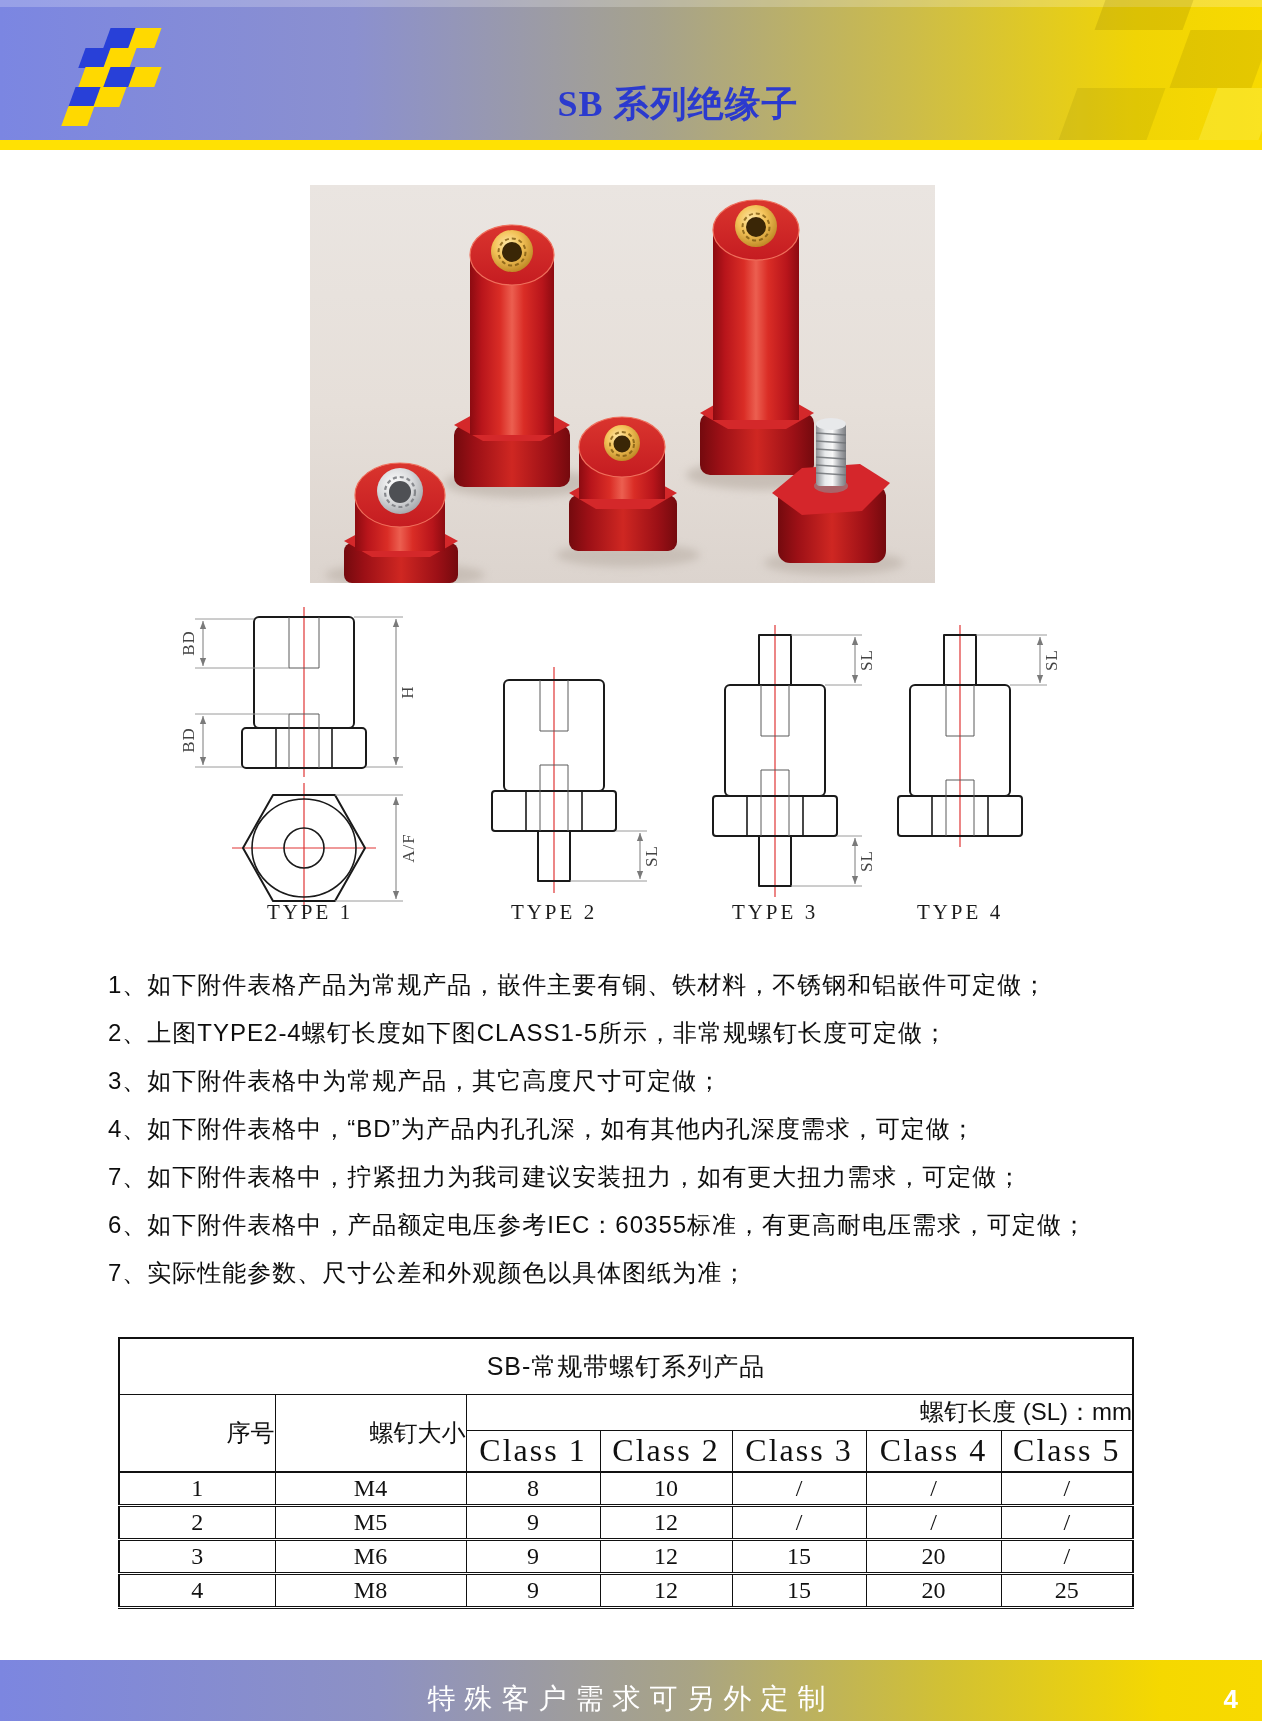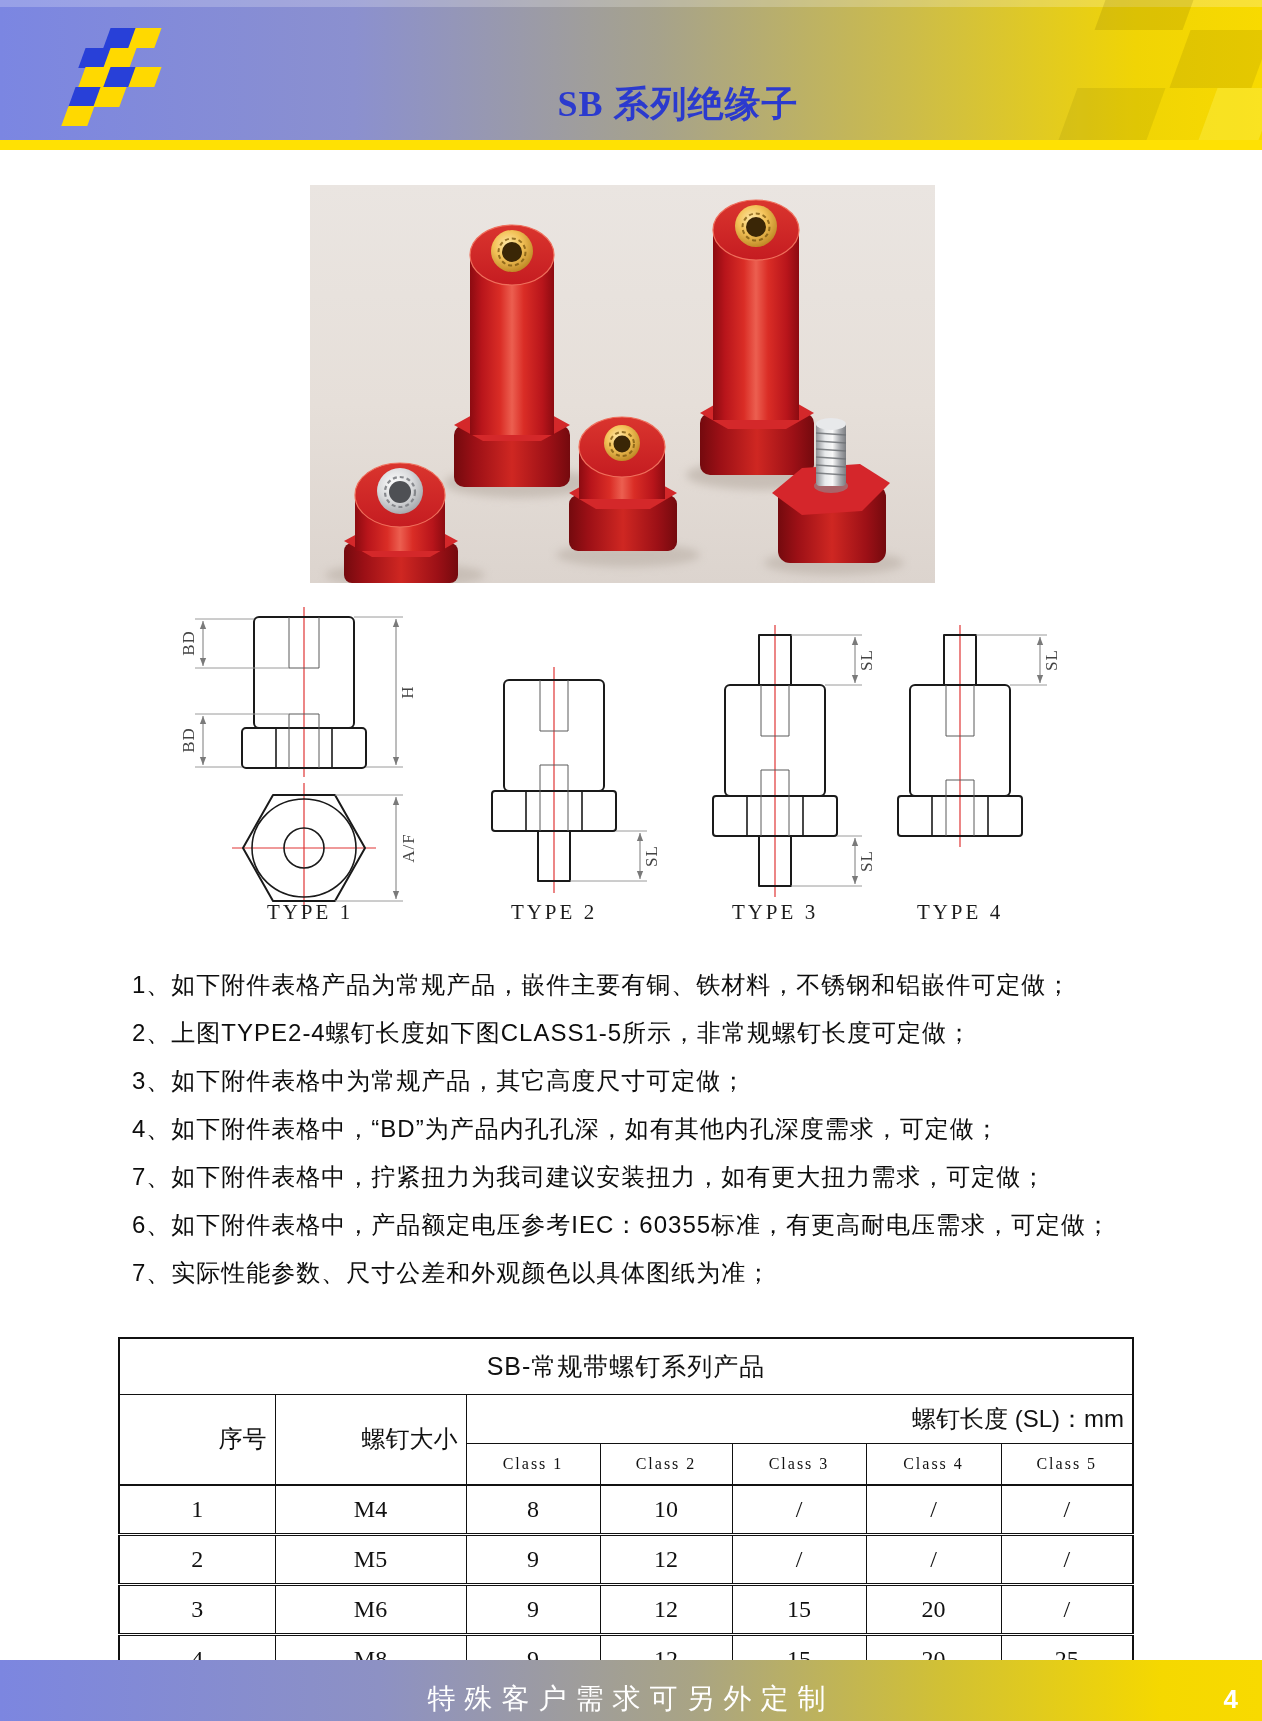--- a/index.html
+++ b/index.html
@@ -30,32 +30,32 @@
   .thin { fill:none; stroke:#5a5a5a; stroke-width:1; }
   .center { stroke:#e03434; stroke-width:1.2; fill:none; }
   .dim { stroke:#7a7a7a; stroke-width:1; fill:none; }
   .ext { stroke:#9a9a9a; stroke-width:1; fill:none; }
   .dimtext { fill:#444; font-size:17px; font-family:"Liberation Serif", serif;
              text-anchor:middle; dominant-baseline:middle; letter-spacing:1px; }
   .typetext { fill:#1c1c1c; font-size:21px; font-family:"Liberation Serif", serif;
               text-anchor:middle; letter-spacing:3px; }
 
   
-  .notes { position:absolute; left:132px; top:961px; width:1090px; }
+  .notes { position:absolute; left:108px; top:961px; width:1090px; }
   .note { height:48px; line-height:48px; font-size:24px; color:#0d0d0d; white-space:nowrap; letter-spacing:1px; }
 
   
   .spec-table { position:absolute; left:118px; top:1337px; width:1016px;
                 border-collapse:collapse; table-layout:fixed; text-align:center; color:#111;
                 border:2px solid #111; }
-  .spec-table td { border:1px solid #111; padding:8px; overflow:hidden; }
+  .spec-table td { border:1px solid #111; padding:0; overflow:hidden; }
   .t-title { height:56px; font-size:25px; letter-spacing:1px; }
   .t-h1 { height:36px; font-size:24px;text-align:right; }
   .t-h2 { height:42px; }
-  .t-class { font-family:"Liberation Serif", serif; font-size:16px; letter-spacing:2px; }
+  .t-class { font-family:"Liberation Serif", serif; font-size:32px; letter-spacing:2px; }
   .t-cjk { font-size:24px; }
   .t-data td { height:31px; font-family:"Liberation Serif", serif; font-size:24px;
                border-top:3px double #111; }
   .t-data-first td { border-top:2px solid #111; }
   .t-last td { border-bottom:3px double #111; }
 
   
   .footer { position:absolute; left:0; top:1660px; width:1262px; height:77px;
             background:linear-gradient(to right,#7c86e0 0%,#8d91c4 30%,#a9a484 55%,#d2c133 75%,#f5d800 92%,#f8da00 100%); }
   .footer-note { position:absolute; left:50%; top:50%; transform:translate(-50%,-50%);

